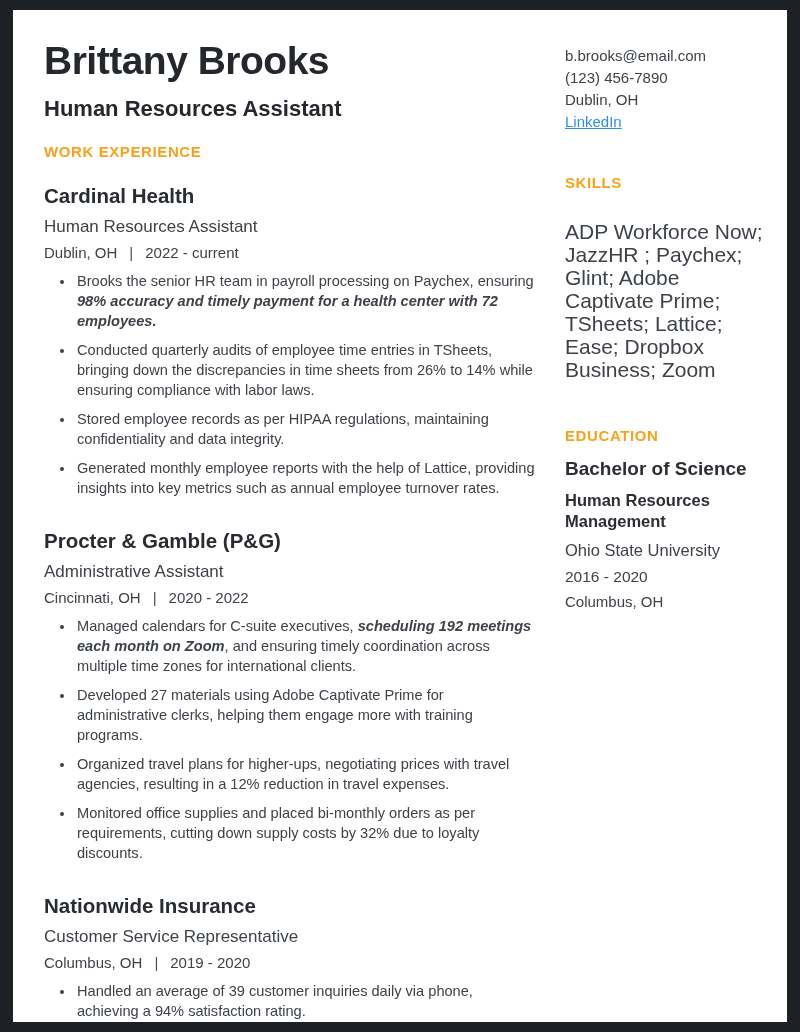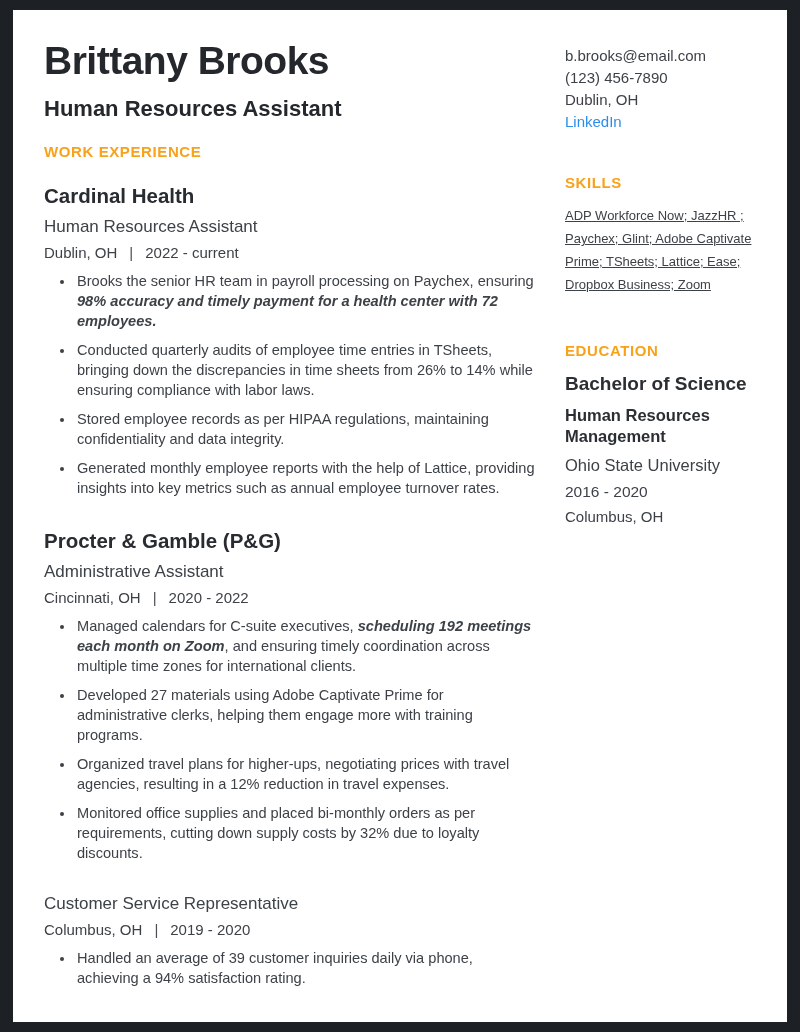--- a/index.html
+++ b/index.html
@@ -47,23 +47,23 @@
   ul.bullets { margin-top: 11px; padding-left: 31px; list-style: disc; }
   ul.bullets li {
     font-size: 14.6px; line-height: 1.37; margin-bottom: 9px; color: #3d4248;
     padding-left: 2px;
   }
   ul.bullets li::marker { color: #3d4248; font-size: 13px; }
   .em { font-weight: 700; font-style: italic; }
 
   
   .contact-line { font-size: 15px; line-height: 22px; color: #3d4248; }
-  .contact-link { color: #2b8eea; cursor: pointer; display: inline-block; }
+  .contact-link { color: #2b8eea; text-decoration: underline; cursor: pointer; display: inline-block; }
   .side .heading-skills { margin-top: 41px; }
-  .skills-text { margin-top: 13px; width: 200px; font-size: 13px; line-height: 23px; color: #3d4248; text-decoration: underline; }
+  .skills-text { margin-top: 29px; width: 200px; font-size: 21px; line-height: 23px; color: #3d4248; }
   .side .heading-education { margin-top: 46px; }
   .degree { margin-top: 14px; font-size: 19px; font-weight: 700; color: #2b2f34; }
   .major { margin-top: 10px; font-size: 16.5px; font-weight: 700; line-height: 1.27; color: #2b2f34; }
   .school { margin-top: 9px; font-size: 16.5px; color: #3d4248; }
   .edu-dates { margin-top: 8px; font-size: 15.5px; color: #3d4248; }
   .edu-location { margin-top: 7px; font-size: 15px; color: #3d4248; }
 </style>
 </head>
 <body>
 
@@ -104,20 +104,21 @@
             </div>
             <ul class="bullets">
               <li><span>Managed calendars for C-suite executives, </span><span class="em">scheduling 192 meetings each month on Zoom</span><span>, and ensuring timely coordination across multiple time zones for international clients.</span></li>
               <li><span>Developed 27 materials using Adobe Captivate Prime for administrative clerks, helping them engage more with training programs.</span></li>
               <li><span>Organized travel plans for higher-ups, negotiating prices with travel agencies, resulting in a 12% reduction in travel expenses.</span></li>
               <li><span>Monitored office supplies and placed bi-monthly orders as per requirements, cutting down supply costs by 32% due to loyalty discounts.</span></li>
             </ul>
           </div>
 
           <div class="job">
+            <div class="company">Nationwide Insurance</div>
             <div class="job-title">Customer Service Representative</div>
             <div class="meta">
               <span>Columbus, OH</span>
               <span class="pipe">|</span>
               <span>2019 - 2020</span>
             </div>
             <ul class="bullets">
               <li><span>Handled an average of 39 customer inquiries daily via phone, achieving a 94% satisfaction rating.</span></li>
             </ul>
           </div>

